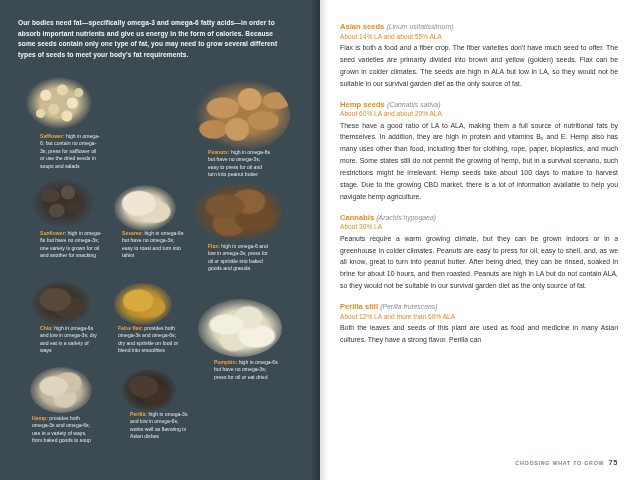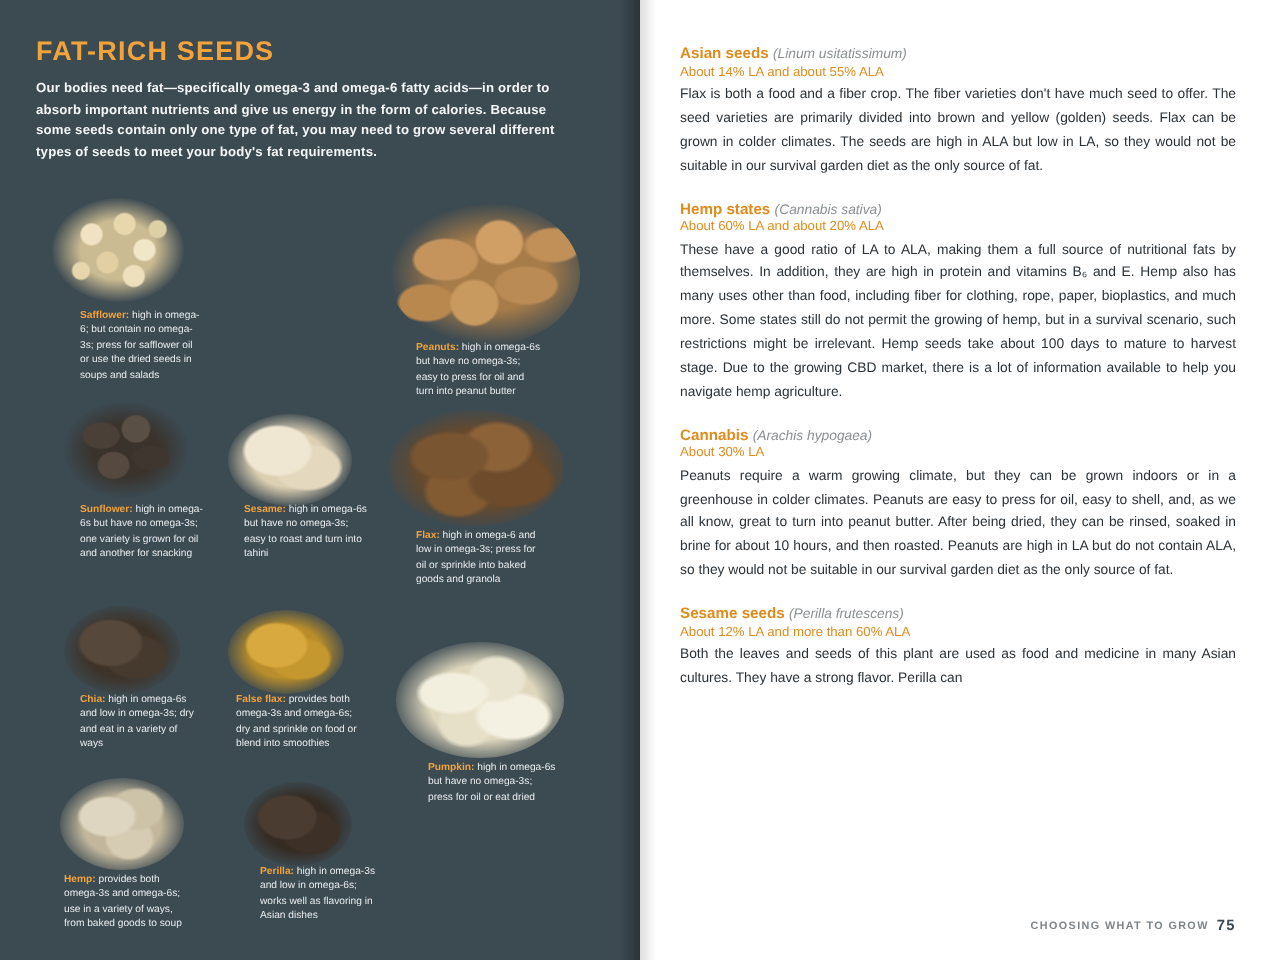--- a/index.html
+++ b/index.html
@@ -117,21 +117,20 @@
     font-size: 7.4px;
     margin-left: 4px;
     vertical-align: -0.5px;
   }
 </style>
 </head>
 <body>
 
 <div class="left-page">
 
-  <div class="page-title">FAT-RICH SEEDS</div>
   <div class="intro">Our bodies need fat—specifically omega-3 and omega-6 fatty acids—in order to absorb important nutrients and give us energy in the form of calories. Because some seeds contain only one type of fat, you may need to grow several different types of seeds to meet your body's fat requirements.</div>
 
   <div class="photo-area">
 
     <div class="seed-blob" style="left:8px; top:10px; width:66px; height:52px;
                 background:
                   radial-gradient(circle at 30% 35%, #f0e2c2 0 5px, transparent 6px),
                   radial-gradient(circle at 55% 25%, #e8d6ad 0 5px, transparent 6px),
                   radial-gradient(circle at 70% 50%, #f2e6c8 0 5px, transparent 6px),
                   radial-gradient(circle at 42% 62%, #e2cfa2 0 5px, transparent 6px),
@@ -244,39 +243,39 @@
     <div class="entry-head">
       <span>Asian seeds</span>
       <span class="latin">(Linum usitatissimum)</span>
     </div>
     <div class="entry-sub">About 14% LA and about 55% ALA</div>
     <div class="entry-body">Flax is both a food and a fiber crop. The fiber varieties don't have much seed to offer. The seed varieties are primarily divided into brown and yellow (golden) seeds. Flax can be grown in colder climates. The seeds are high in ALA but low in LA, so they would not be suitable in our survival garden diet as the only source of fat.</div>
   </div>
 
   <div class="entry">
     <div class="entry-head">
-      <span>Hemp states</span>
+      <span>Hemp seeds</span>
       <span class="latin">(Cannabis sativa)</span>
     </div>
     <div class="entry-sub">About 60% LA and about 20% ALA</div>
     <div class="entry-body">These have a good ratio of LA to ALA, making them a full source of nutritional fats by themselves. In addition, they are high in protein and vitamins B₆ and E. Hemp also has many uses other than food, including fiber for clothing, rope, paper, bioplastics, and much more. Some states still do not permit the growing of hemp, but in a survival scenario, such restrictions might be irrelevant. Hemp seeds take about 100 days to mature to harvest stage. Due to the growing CBD market, there is a lot of information available to help you navigate hemp agriculture.</div>
   </div>
 
   <div class="entry">
     <div class="entry-head">
       <span>Cannabis</span>
       <span class="latin">(Arachis hypogaea)</span>
     </div>
     <div class="entry-sub">About 30% LA</div>
     <div class="entry-body">Peanuts require a warm growing climate, but they can be grown indoors or in a greenhouse in colder climates. Peanuts are easy to press for oil, easy to shell, and, as we all know, great to turn into peanut butter. After being dried, they can be rinsed, soaked in brine for about 10 hours, and then roasted. Peanuts are high in LA but do not contain ALA, so they would not be suitable in our survival garden diet as the only source of fat.</div>
   </div>
 
   <div class="entry">
     <div class="entry-head">
-      <span>Sesame seeds</span>
+      <span>Perilla still</span>
       <span class="latin">(Perilla frutescens)</span>
     </div>
     <div class="entry-sub">About 12% LA and more than 60% ALA</div>
     <div class="entry-body">Both the leaves and seeds of this plant are used as food and medicine in many Asian cultures. They have a strong flavor. Perilla can</div>
   </div>
 
   <div class="footer">
     <span>CHOOSING WHAT TO GROW</span><span class="pg">75</span>
   </div>
 </div>

